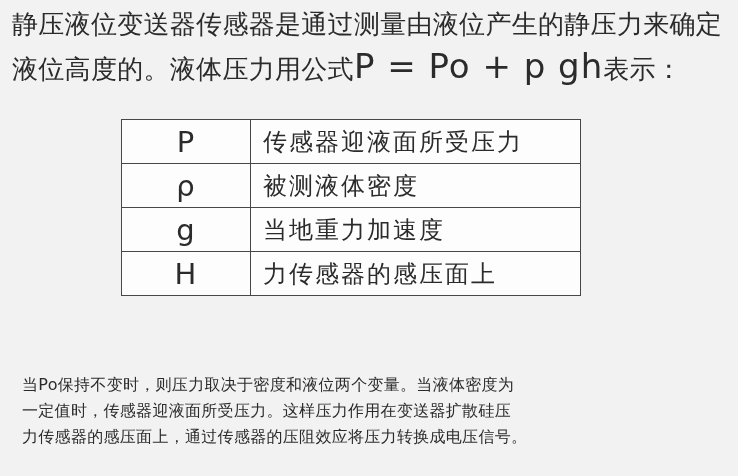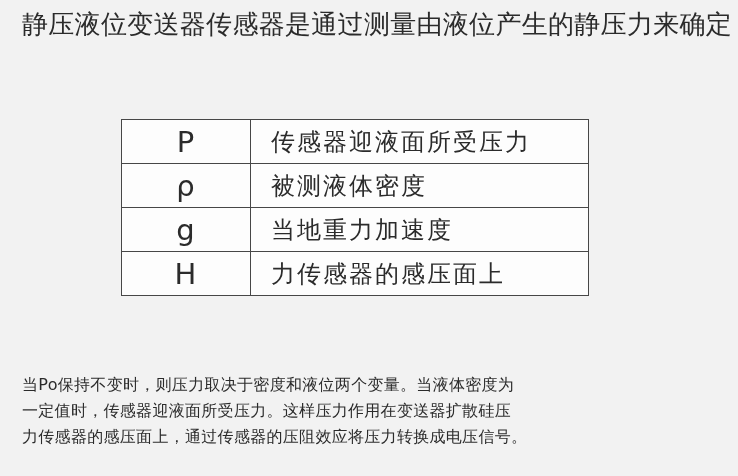--- a/index.html
+++ b/index.html
@@ -11,21 +11,21 @@
     position: relative;
     width: 738px;
     height: 476px;
     overflow: hidden;
     background: #f2f2f2;
     color: #2b2b2b;
     font-family: "DejaVu Sans", sans-serif;
   }
   .intro {
     position: absolute;
-    left: 22px;
+    left: 12px;
     top: 4px;
     width: 700px;
     font-size: 26px;
     letter-spacing: 0.3px;
   }
   .intro-line1 {
     line-height: 40px;
     white-space: nowrap;
   }
   .intro-line2 {
@@ -53,21 +53,21 @@
     overflow: hidden;
   }
   .symbol-table td.sym {
     width: 126px;
     text-align: center;
     font-size: 29px;
     letter-spacing: 1px;
   }
   .symbol-table td.desc {
     width: 316px;
-    padding-left: 20px;
+    padding-left: 12px;
     font-size: 24px;
     letter-spacing: 2px;
     white-space: nowrap;
   }
   .body-para {
     position: absolute;
     left: 22px;
     top: 372px;
     width: 700px;
     font-size: 16px;
@@ -78,20 +78,21 @@
     white-space: nowrap;
   }
 </style>
 </head>
 <body>
 
 <div class="page">
 
   <div class="intro">
     <div class="intro-line1">静压液位变送器传感器是通过测量由液位产生的静压力来确定</div>
+    <div class="intro-line2"><span>液位高度的。液体压力用公式</span><span class="formula">P = Po + p gh</span><span>表示：</span></div>
   </div>
 
   <table class="symbol-table">
     <tbody>
       <tr>
         <td class="sym">P</td>
         <td class="desc">传感器迎液面所受压力</td>
       </tr>
       <tr>
         <td class="sym">ρ</td>

